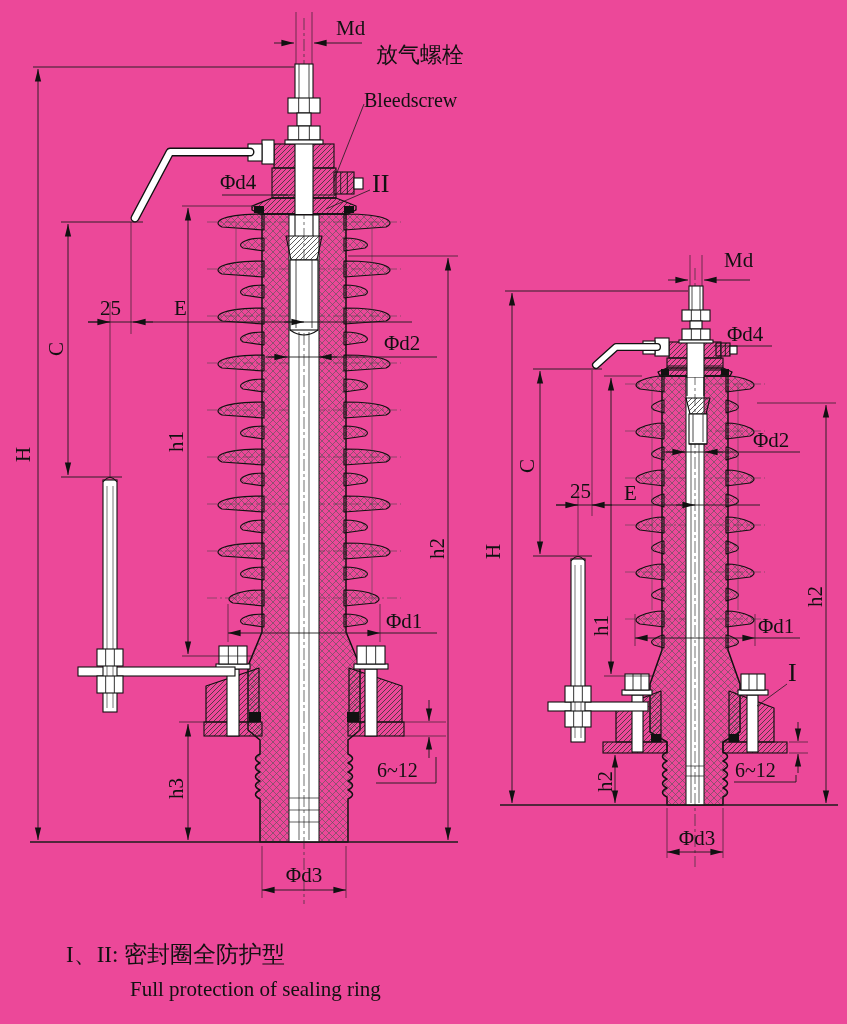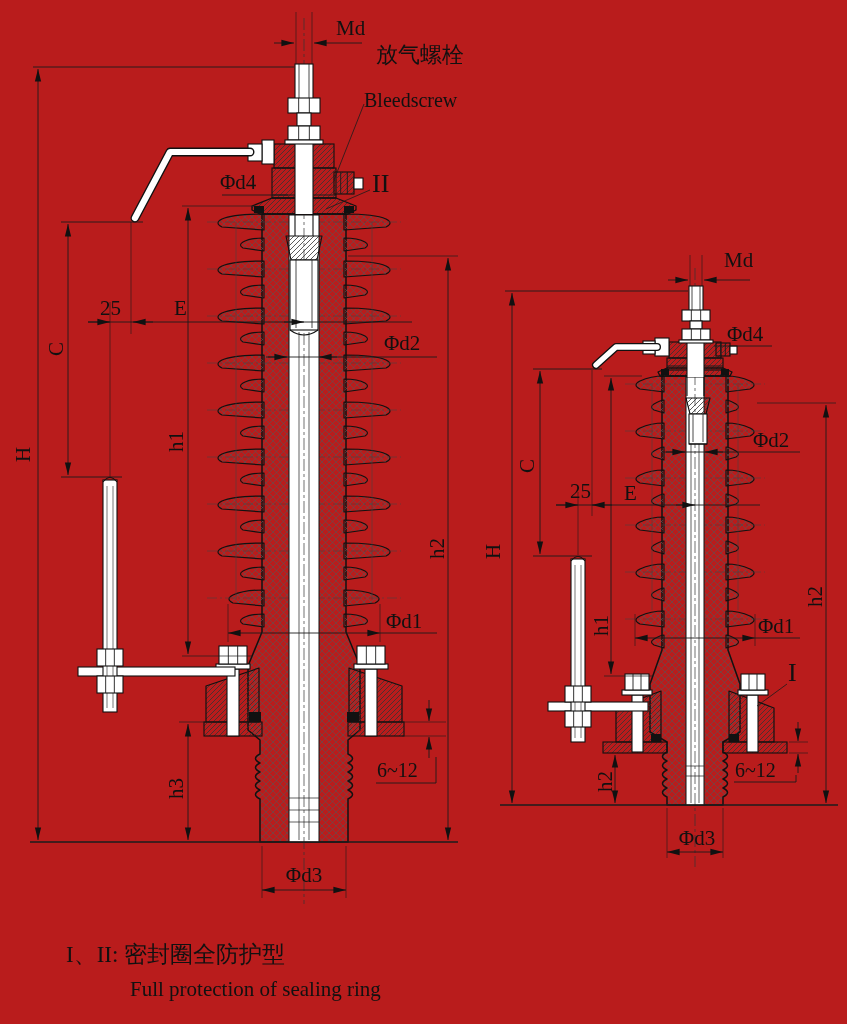--- a/index.html
+++ b/index.html
@@ -1,16 +1,16 @@
 <!DOCTYPE html>
 <html><head>
 <meta charset="utf-8">
 <style>
   html,body{margin:0;padding:0;background:#ffffff;}
-  .stage{width:847px;height:1024px;position:relative;background:#b91c1c;overflow:hidden;text-decoration:underline;}
+  .stage{width:847px;height:1024px;position:relative;background:#ec4899;overflow:hidden;text-decoration:underline;}
   svg{display:block;}
   text{fill:#111;font-family:"Liberation Serif","DejaVu Serif",serif;}
   .lbl{font-size:21px;}
   .lblS{font-size:20px;}
   .lblB{font-size:26px;}
   .cjk{font-size:22px;}
   .capA{font-size:23px;}
   .capB{font-size:21px;}
 </style>
 </head>

